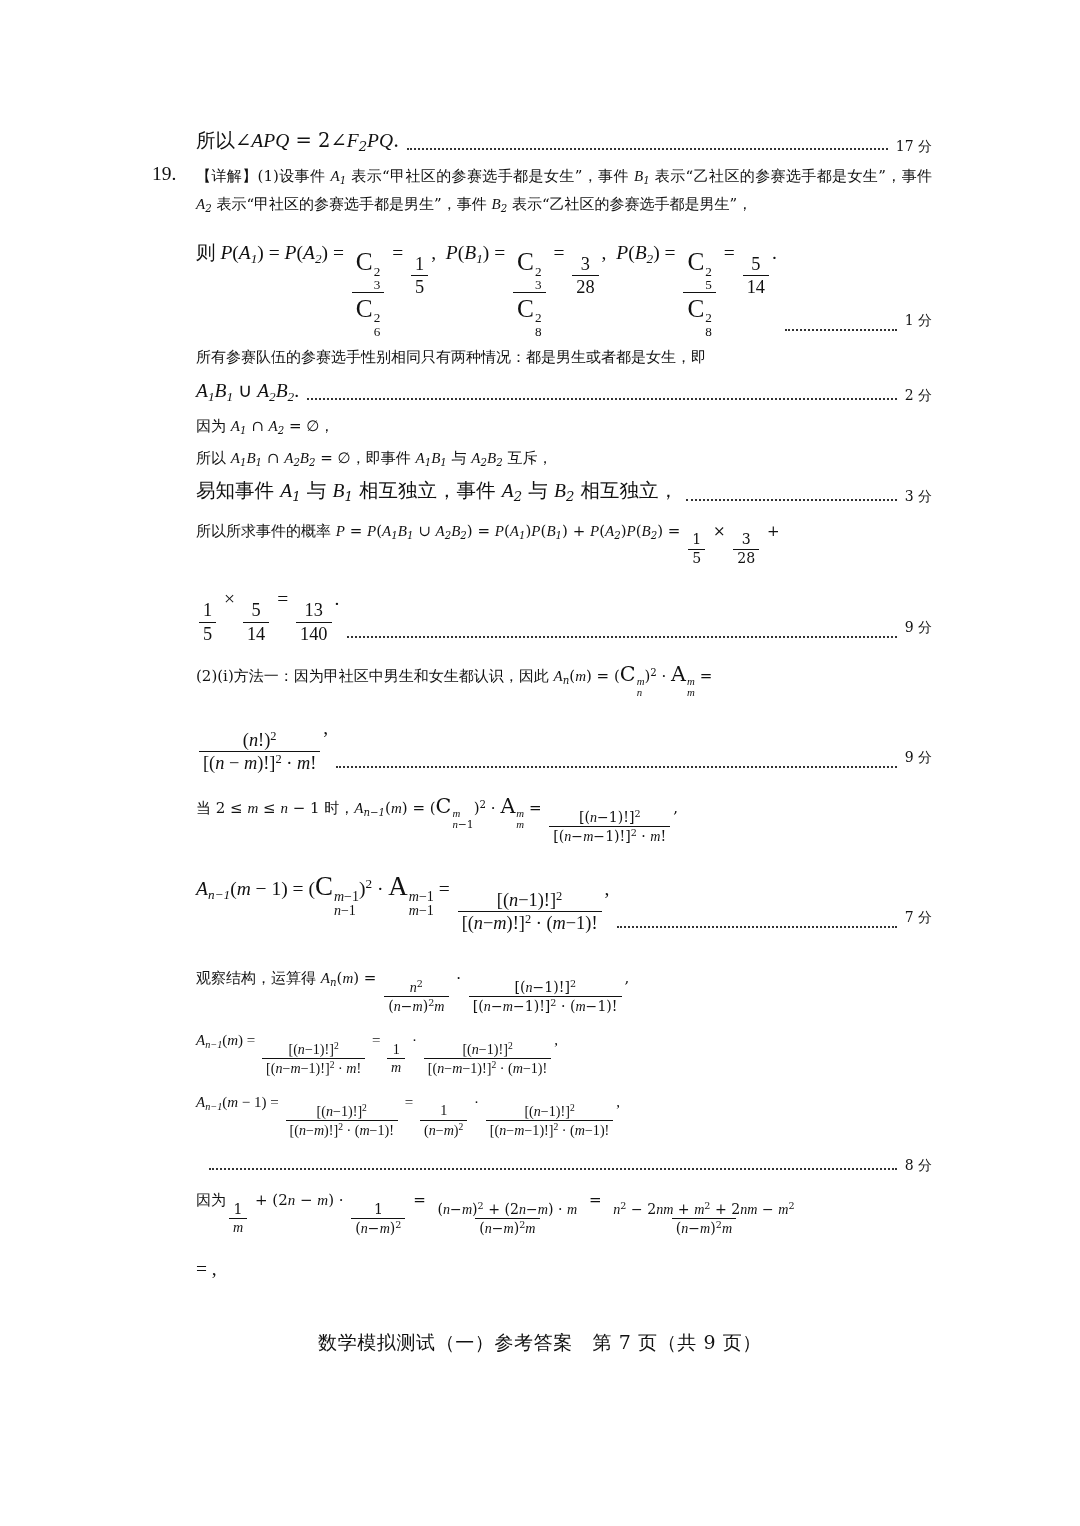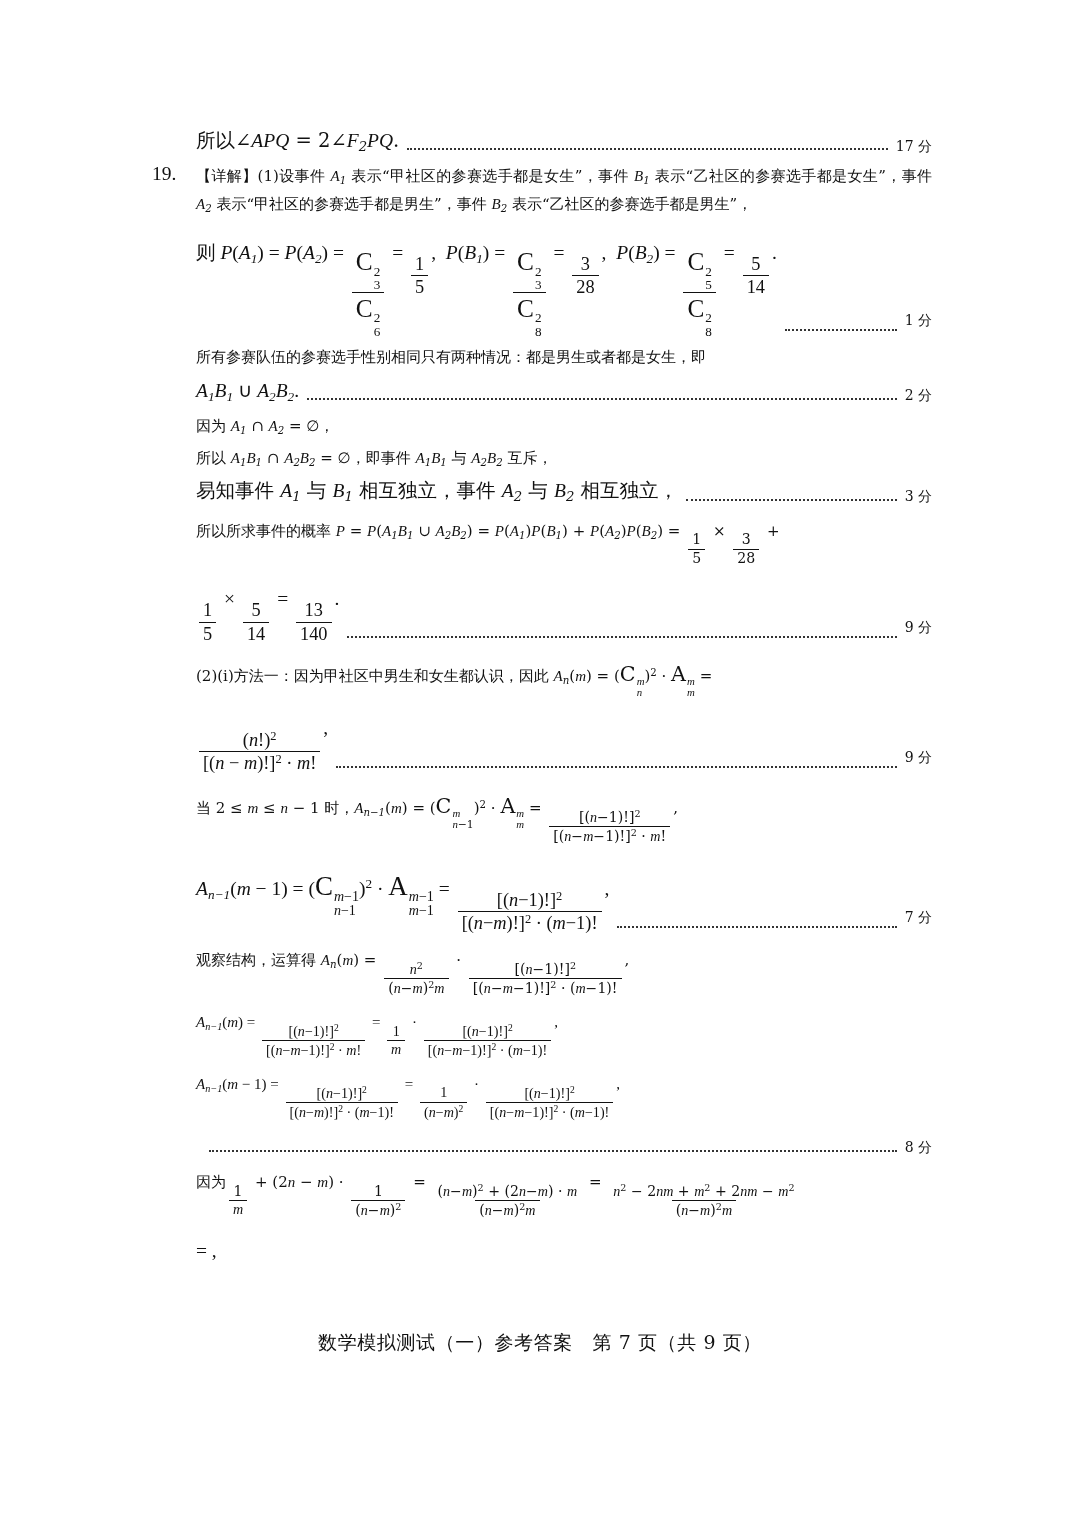--- a/index.html
+++ b/index.html
@@ -264,21 +264,21 @@
           </span> =
         <span class="frac">
             <span class="num">[(<i class="v">n</i>−1)!]<span class="sup">2</span></span>
             <span class="den">[(<i class="v">n</i>−<i class="v">m</i>)!]<span class="sup">2</span> · (<i class="v">m</i>−1)!</span>
           </span>,
       </span>
       <span class="dots"></span>
       <span class="mark cn">7 分</span>
     </div>
 
-    <div class="mathline cn" style="margin-top:10px;">
+    <div class="mathline cn" style="margin-top:28px;">
       观察结构，运算得 <i class="v">A</i><span class="sub">n</span>(<i class="v">m</i>) =
       <span class="frac">
           <span class="num"><i class="v">n</i><span class="sup">2</span></span>
           <span class="den">(<i class="v">n</i>−<i class="v">m</i>)<span class="sup">2</span><i class="v">m</i></span>
         </span> ·
       <span class="frac">
           <span class="num">[(<i class="v">n</i>−1)!]<span class="sup">2</span></span>
           <span class="den">[(<i class="v">n</i>−<i class="v">m</i>−1)!]<span class="sup">2</span> · (<i class="v">m</i>−1)!</span>
         </span>,
     </div>

